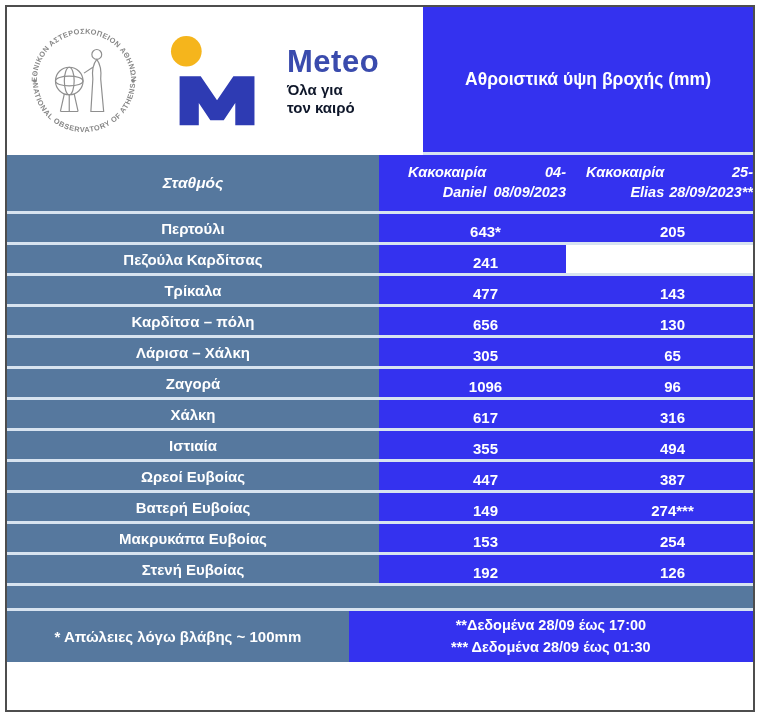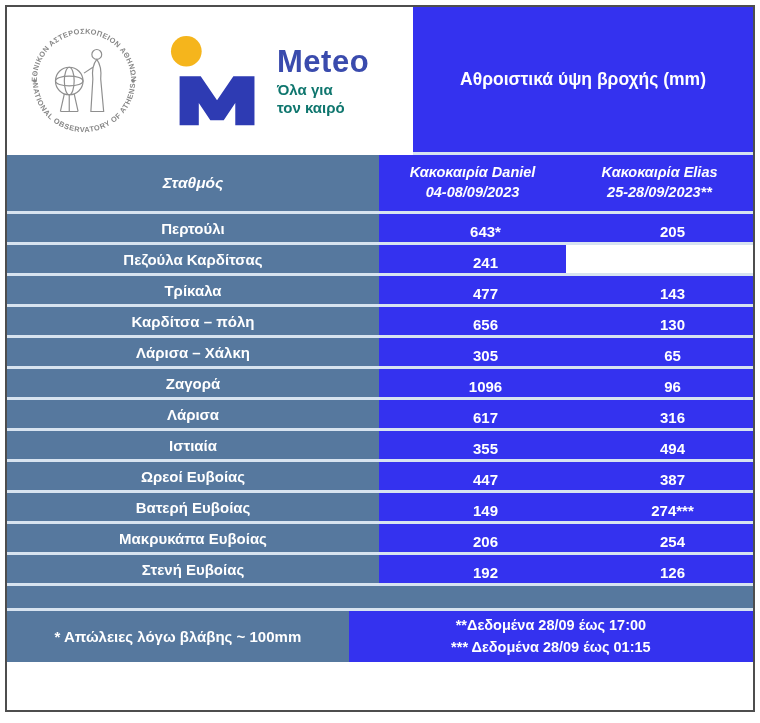--- a/index.html
+++ b/index.html
@@ -10,37 +10,37 @@
   }
   *{margin:0;padding:0;box-sizing:border-box;}
   body{background:#fff;font-family:"Liberation Sans","DejaVu Sans",sans-serif;}
   .canvas{width:760px;height:723px;background:#fff;padding:5px 5px;}
   .frame{border:2px solid var(--border);width:750px;height:707px;background:#fff;display:flex;flex-direction:column;overflow:hidden;}
 
   
   .header-band{display:flex;height:148px;flex:0 0 auto;}
   .brand-area{flex:1;display:flex;align-items:center;padding-left:18px;gap:16px;background:#fff;}
   .seal{width:118px;height:118px;flex:0 0 auto;}
-  .meteo-logo{display:flex;align-items:center;}
+  .meteo-logo{display:flex;align-items:center;gap:10px;}
   .wordmark{font-size:31px;font-weight:600;color:#3A4BAD;letter-spacing:0.5px;line-height:1.0;}
-  .tagline{font-size:15px;font-weight:600;color:#0f766e;line-height:1.2;margin-top:4px;}
+  .tagline{font-size:15px;font-weight:600;color:#0f172a;line-height:1.2;margin-top:4px;}
   .title-box{width:372px;background:var(--blue);color:#fff;display:flex;align-items:center;justify-content:center;
     font-weight:bold;font-size:17.5px;border-bottom:3px solid var(--divider);text-align:center;margin-left:44px;}
 
   
   .row{display:flex;border-bottom:3px solid var(--divider);flex:0 0 auto;}
   .thead{height:59px;}
   .data-row{height:31px;}
   .footer-row{height:51px;border-bottom:none;}
   .station-cell{width:372px;background:var(--slate);color:#fff;display:flex;align-items:center;justify-content:center;
     font-weight:bold;font-size:15px;text-align:center;}
   .value-cell{width:187px;background:var(--blue);color:#fff;display:flex;align-items:center;justify-content:center;
     font-weight:bold;font-size:15px;text-align:center;}
   .thead .station-cell{font-style:italic;font-size:15.5px;}
-  .col-head{flex-direction:column;font-style:italic;font-size:14.5px;line-height:1.35;text-align:right;}
+  .col-head{flex-direction:row;font-style:italic;font-size:14.5px;line-height:1.35;text-align:right;}
   .data-row .value-cell span{transform:translateY(3px);margin-left:26px;}
   .spacer-row{height:25px;background:var(--slate);border-bottom:3px solid var(--divider);flex:0 0 auto;}
   .notes-cell{width:440px;background:var(--blue);color:#fff;display:flex;flex-direction:column;align-items:center;justify-content:center;
     font-weight:bold;font-size:14.5px;line-height:1.5;text-align:center;}
   .footer-row .station-cell{width:372px;font-size:15px;}
 </style>
 </head>
 <body>
 
 <div class="canvas">
@@ -157,21 +157,21 @@
         <div class="station-cell">Ζαγορά</div>
         <div class="value-cell">
             <span>1096</span>
           </div>
         <div class="value-cell">
             <span>96</span>
           </div>
       </div>
 
       <div class="row data-row">
-        <div class="station-cell">Λάρισα</div>
+        <div class="station-cell">Χάλκη</div>
         <div class="value-cell">
             <span>617</span>
           </div>
         <div class="value-cell">
             <span>316</span>
           </div>
       </div>
 
       <div class="row data-row">
         <div class="station-cell">Ιστιαία</div>
@@ -199,21 +199,21 @@
             <span>149</span>
           </div>
         <div class="value-cell">
             <span>274***</span>
           </div>
       </div>
 
       <div class="row data-row">
         <div class="station-cell">Μακρυκάπα Ευβοίας</div>
         <div class="value-cell">
-            <span>206</span>
+            <span>153</span>
           </div>
         <div class="value-cell">
             <span>254</span>
           </div>
       </div>
 
       <div class="row data-row">
         <div class="station-cell">Στενή Ευβοίας</div>
         <div class="value-cell">
             <span>192</span>
@@ -223,18 +223,18 @@
           </div>
       </div>
     </div>
 
     <div class="spacer-row"></div>
 
     <div class="row footer-row">
       <div class="station-cell">* Απώλειες λόγω βλάβης ~ 100mm</div>
       <div class="notes-cell">
         <div>**Δεδομένα 28/09 έως 17:00</div>
-        <div>*** Δεδομένα 28/09 έως 01:15</div>
+        <div>*** Δεδομένα 28/09 έως 01:30</div>
       </div>
     </div>
 
   </div>
 </div>
 
 </body></html>

